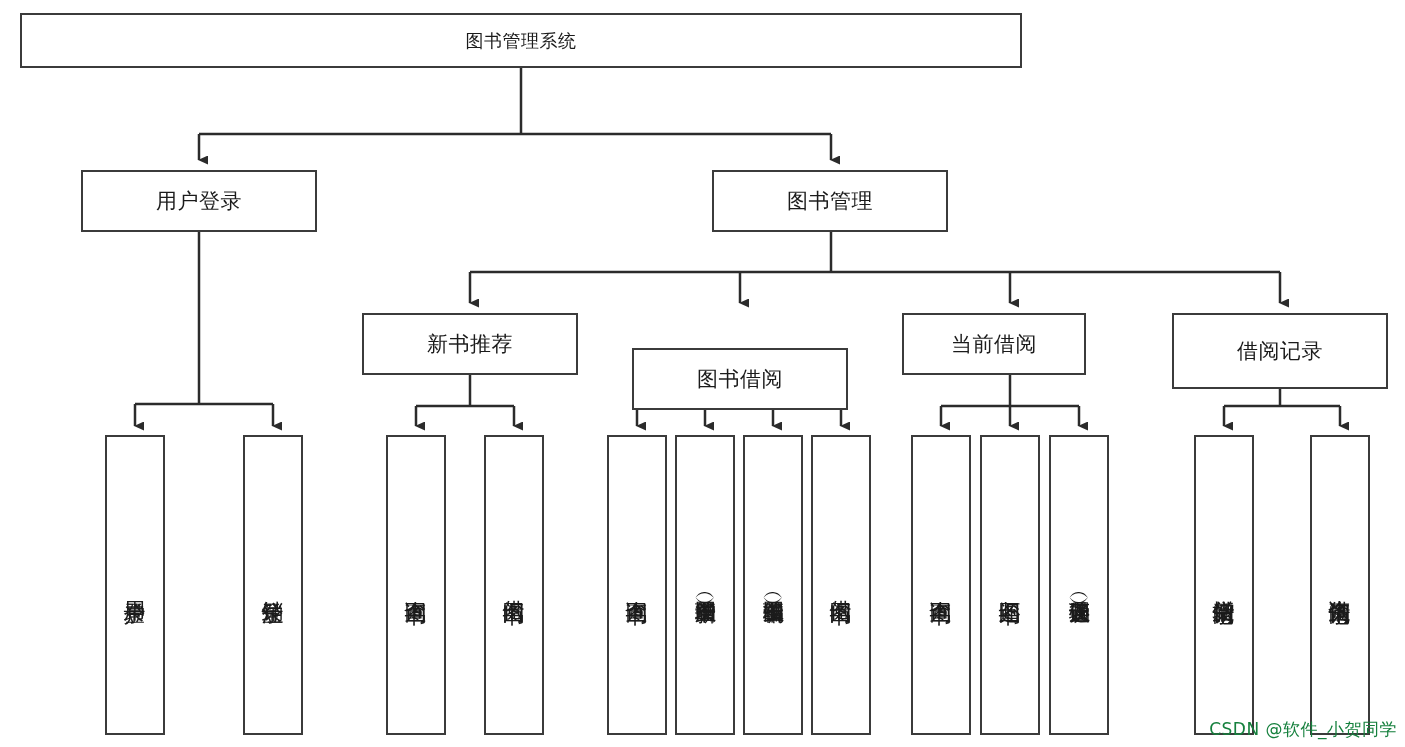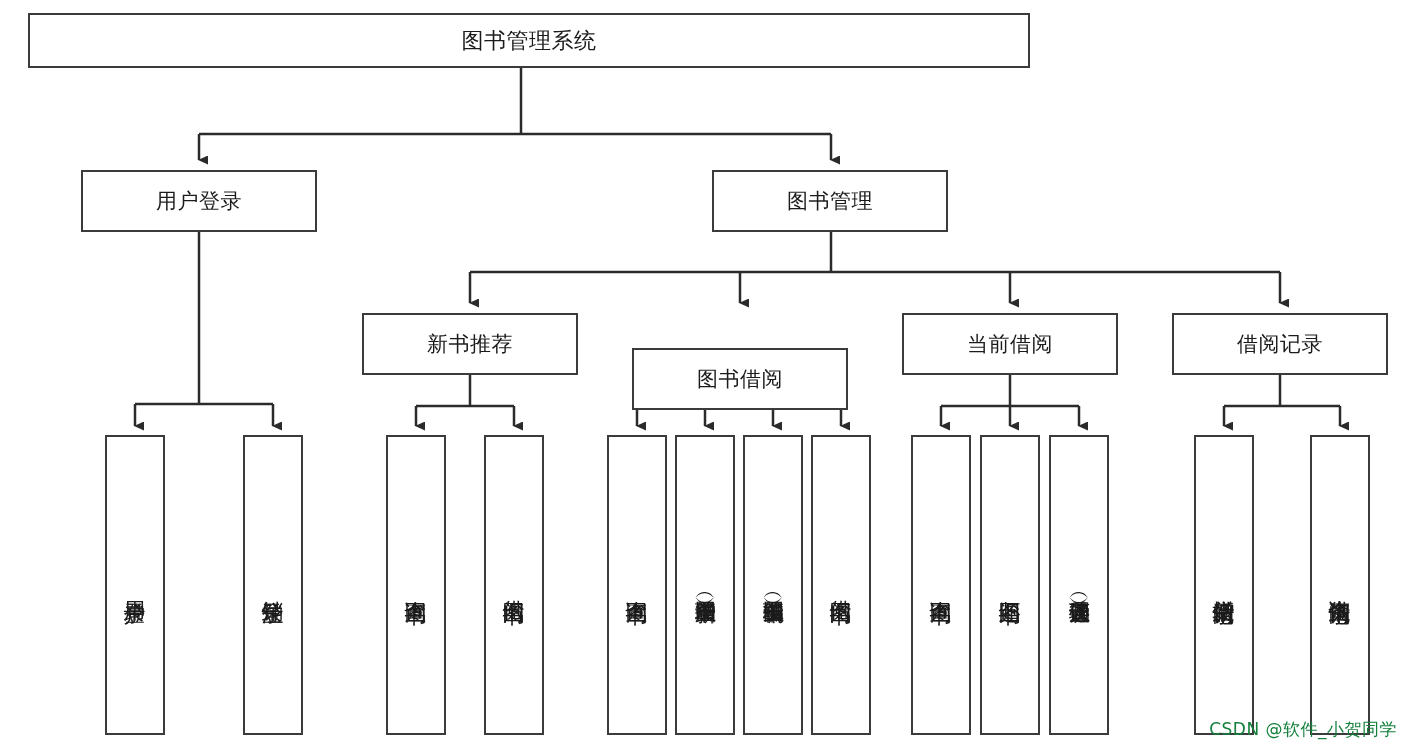--- a/index.html
+++ b/index.html
@@ -30,21 +30,21 @@
     display: flex;
     align-items: center;
     justify-content: center;
     color: #1b1b1b;
   }
   .node.h {
     font-size: 21px;
     letter-spacing: 0.5px;
     line-height: 1;
   }
-  .node.title { font-size: 22px; margin-left: 8px; }
+  .node.title { font-size: 18px; }
   .node.v {
     align-items: center;
     justify-content: center;
     padding: 4px 0;
   }
   .vtext {
     writing-mode: vertical-rl;
     text-orientation: upright;
     font-size: 22px;
     line-height: 1.32;
@@ -133,24 +133,24 @@
   <div class="node h" style="left:712px; top:170px; width:236px; height:62px;">
     <span>图书管理</span>
   </div>
 
   <div class="node h" style="left:362px; top:313px; width:216px; height:62px;">
     <span>新书推荐</span>
   </div>
   <div class="node h" style="left:632px; top:313px; width:216px; height:62px;margin-top:35px;">
     <span>图书借阅</span>
   </div>
-  <div class="node h" style="left:902px; top:313px; width:216px; height:62px;">
+  <div class="node h" style="left:902px; top:313px; width:184px; height:62px;">
     <span>当前借阅</span>
   </div>
-  <div class="node h" style="left:1172px; top:313px; width:216px; height:62px;">
+  <div class="node h" style="left:1172px; top:313px; width:216px; height:76px;">
     <span>借阅记录</span>
   </div>
 
   <div class="node v" style="left:105px; top:435px; width:60px; height:300px;">
     <span class="vtext">用户登录</span>
   </div>
   <div class="node v" style="left:243px; top:435px; width:60px; height:300px;">
     <span class="vtext">注销登录</span>
   </div>
 

